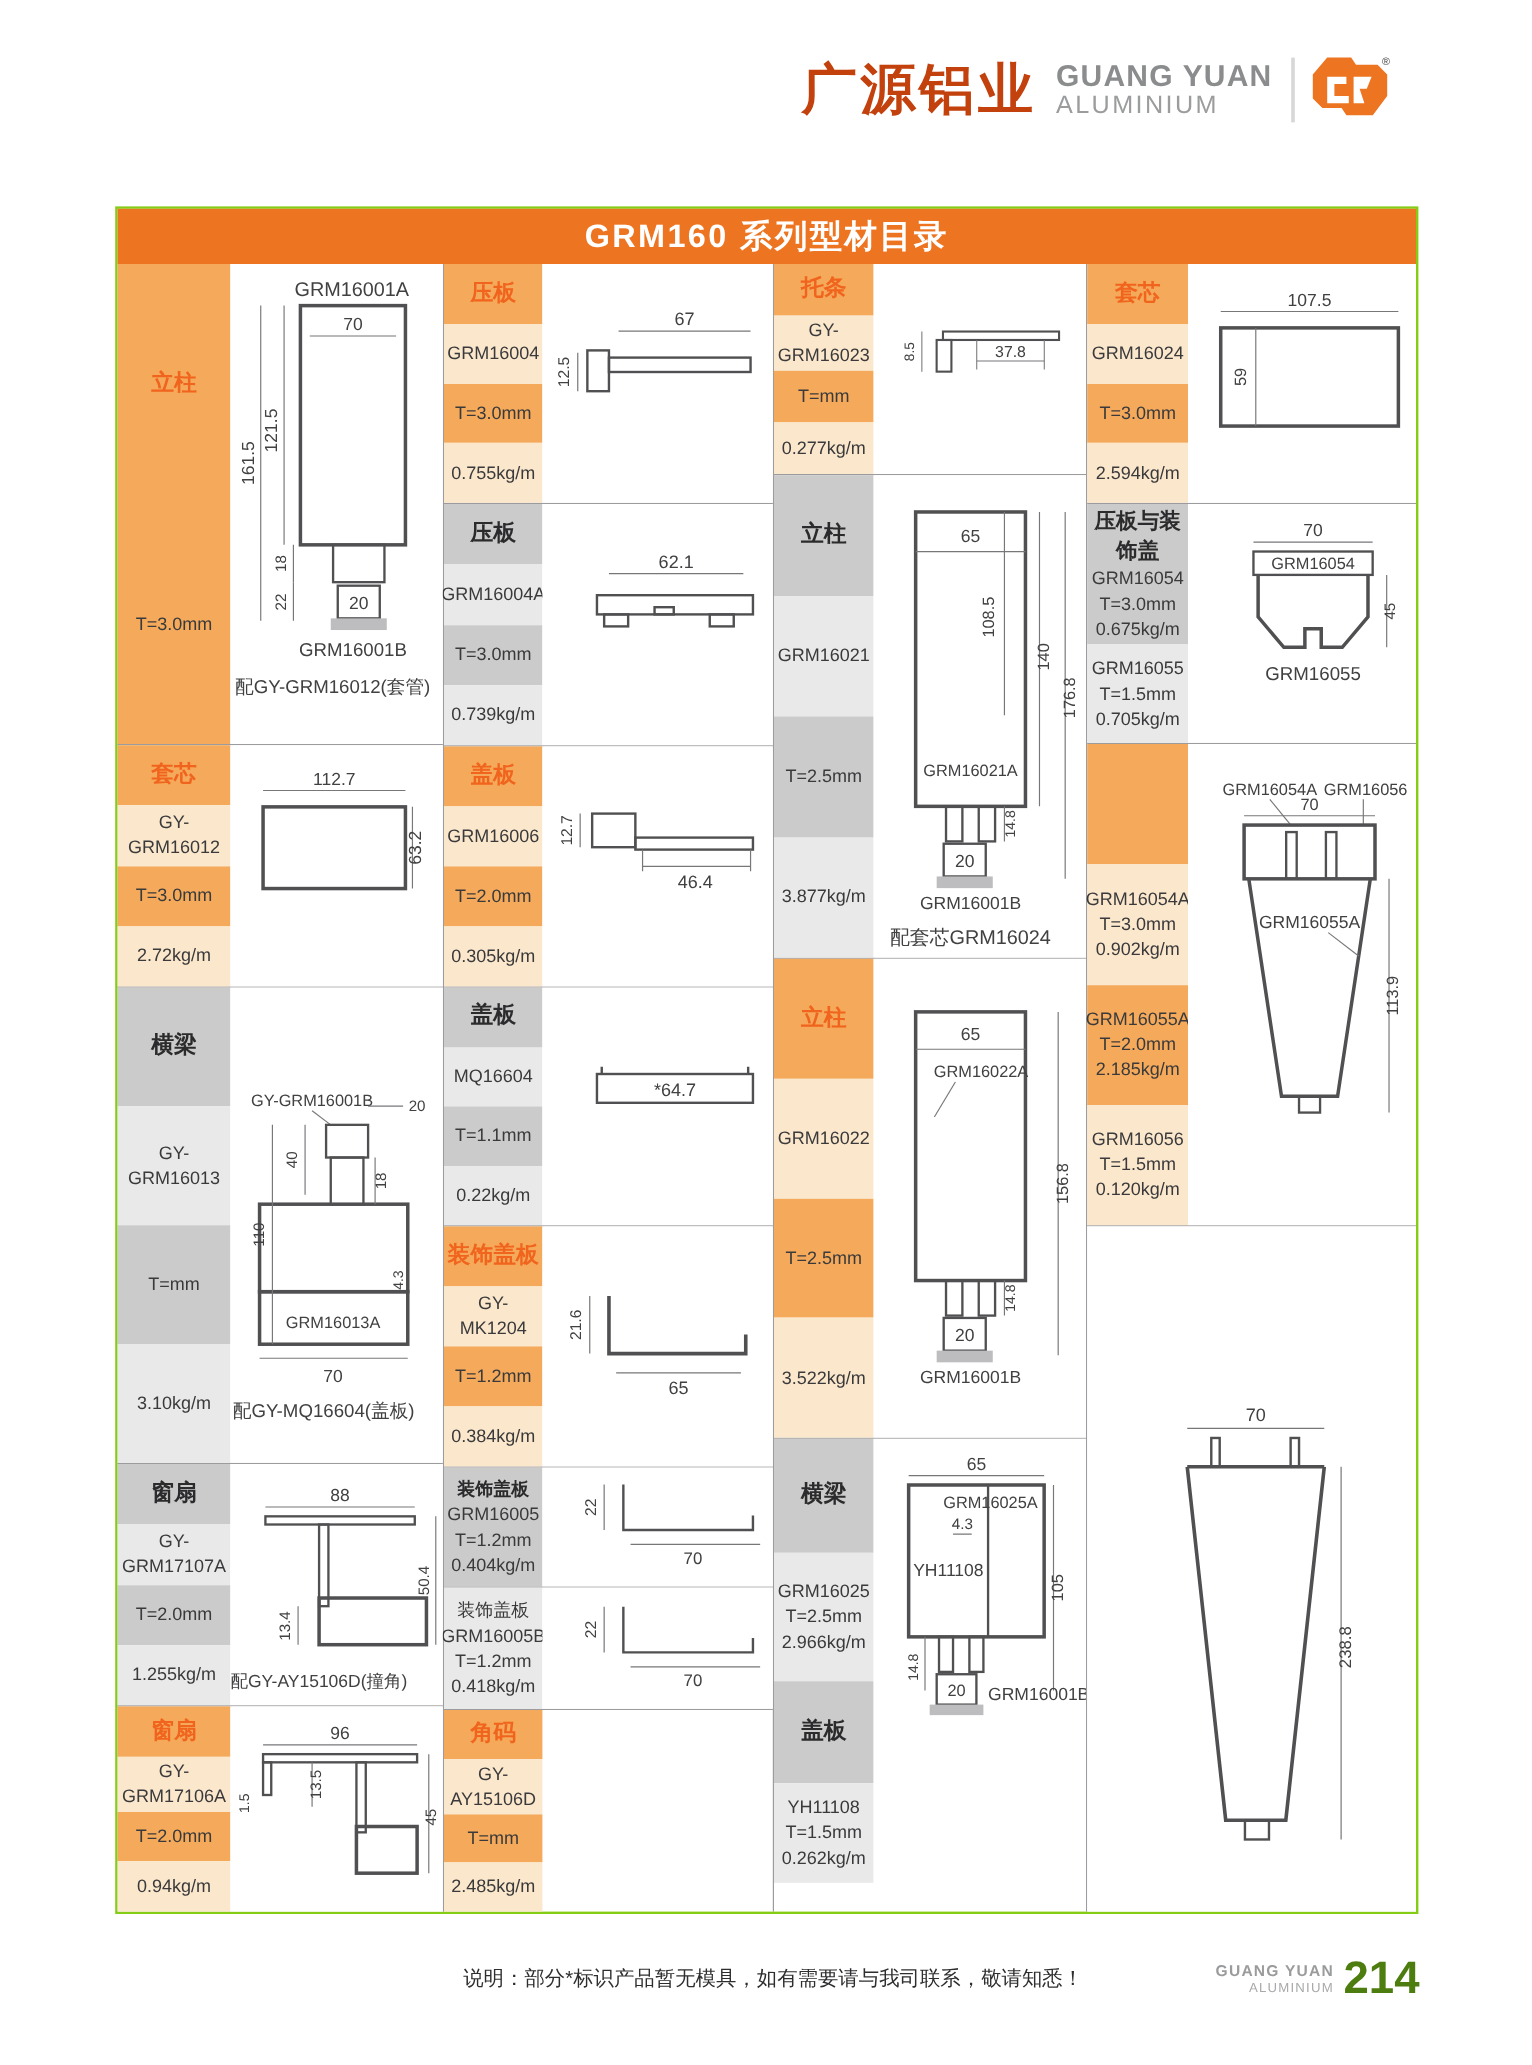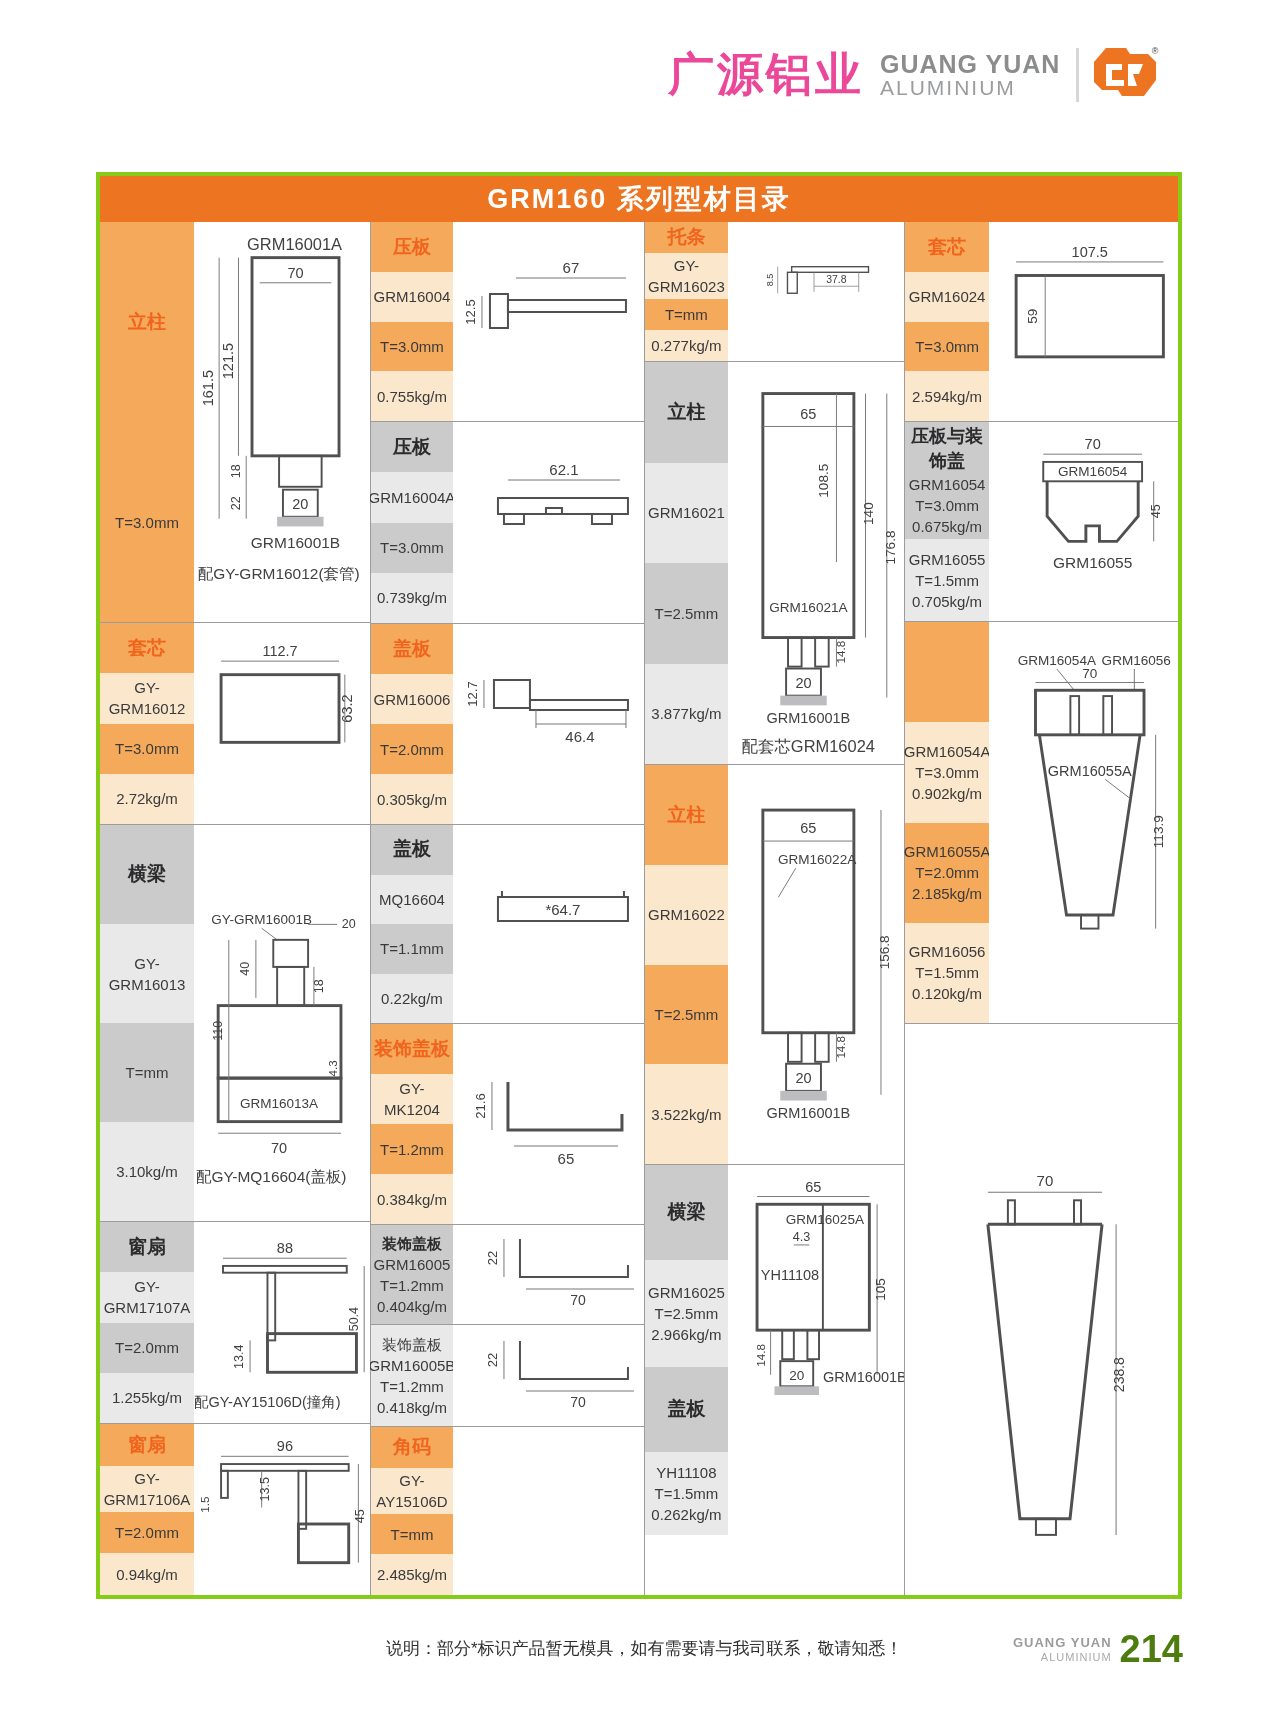--- a/index.html
+++ b/index.html
@@ -1,24 +1,24 @@
 <!DOCTYPE html>
 <html><head>
 <meta charset="utf-8">
 <style>
 *{margin:0;padding:0;box-sizing:border-box}
 html,body{width:1277px;height:1721px;overflow:hidden;background:#fff}
 body{font-family:"Liberation Sans","DejaVu Sans",sans-serif;color:#3f3f41;position:relative}
 .brand{position:absolute;left:668px;top:44px;display:flex;align-items:center}
-.brand-cn{font-size:46px;font-weight:bold;color:#ec4899;letter-spacing:3px}
+.brand-cn{font-size:46px;font-weight:bold;color:#c2410c;letter-spacing:3px}
 .brand-en{margin-left:16px;line-height:1.05}
 .brand-en .l1{font-size:25px;font-weight:bold;color:#8a8c8e;letter-spacing:1px}
 .brand-en .l2{font-size:21px;color:#9a9c9e;letter-spacing:2px}
 .brand-div{width:3px;height:54px;background:#d6d7d8;margin:0 12px 0 16px}
-.catalog{position:absolute;left:96px;top:172px;width:1086px;border:4px solid #84cc16}
+.catalog{position:absolute;left:96px;top:172px;width:1086px;border:2px solid #84cc16}
 .cat-title{height:46px;background:#ED7420;color:#fff;font-size:27px;font-weight:bold;display:flex;align-items:center;justify-content:center;letter-spacing:2px}
 .tbody{display:flex}
 .grp{display:flex;flex-direction:column;border-right:1px solid #9c9c9e}
 .grp:last-child{border-right:none}
 .sec{display:flex;border-bottom:1px solid #9c9c9e}
 .grp .sec:last-child{border-bottom:none}
 .labels{display:flex;flex-direction:column}
 .g1 .labels{width:94px}.g2 .labels{width:82px}.g3 .labels{width:83px}.g4 .labels{width:84px}
 .cell{flex:100;display:flex;flex-direction:column;align-items:center;justify-content:center;text-align:center;font-size:15px;line-height:1.4;color:#3a3a3c;padding:2px}
 .orange .cell.d{background:#F4AA5A}
@@ -444,21 +444,21 @@
             </div>
           <div class="cell l">
               <span>2.485kg/m</span>
             </div>
         </div>
       </div>
     </div>
 
     <div class="grp g3" style="width:266px">
 
-      <div class="sec orange" style="height:140px">
+      <div class="sec orange" style="height:176px">
         <div class="labels">
           <div class="cell h">
               <span>托条</span>
             </div>
           <div class="cell l">
               <span>GY-GRM16023</span>
             </div>
           <div class="cell d">
               <span>T=mm</span>
             </div>

